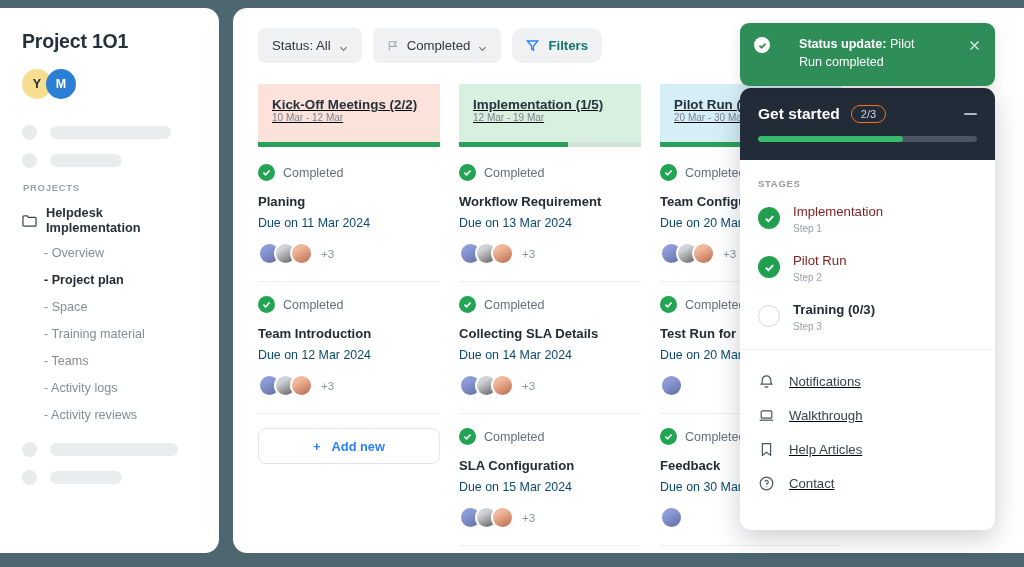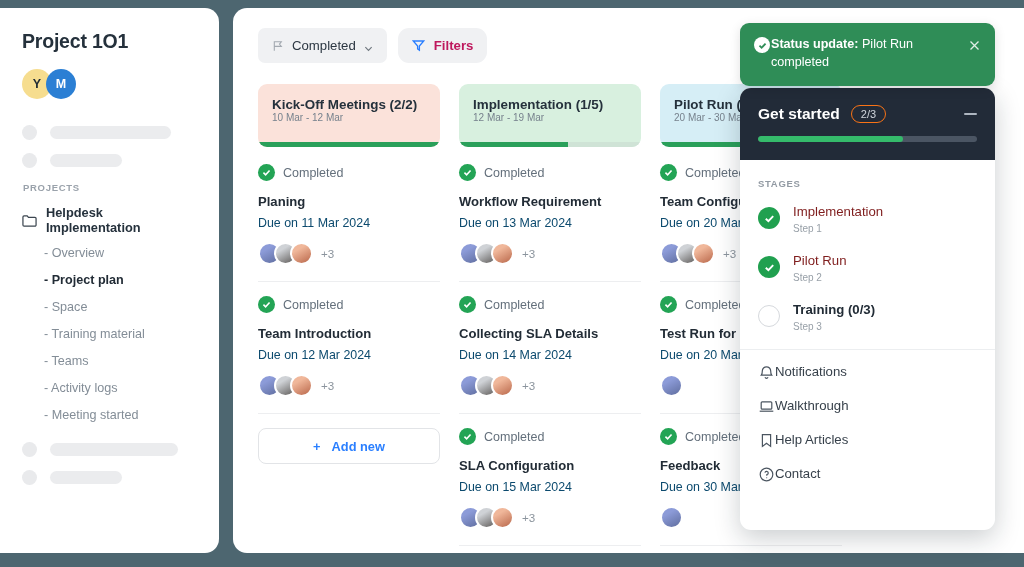--- a/index.html
+++ b/index.html
@@ -62,28 +62,28 @@
     border-radius: 14px 0 0 14px;
     overflow: hidden;
   }
   .toolbar { display: flex; align-items: center; padding: 20px 0 0 25px; gap: 11px; }
   .chip {
     display: flex; align-items: center; gap: 8px;
     background: #f0f1f3; border-radius: 7px;
     height: 35px; padding: 0 14px;
     font-size: 13.2px; color: #2c3742;
   }
-  .chip.filters { color: #be185d; font-weight: bold; gap: 9px; border-radius: 11px; }
+  .chip.filters { color: #0f766e; font-weight: bold; gap: 9px; border-radius: 11px; }
   .caret { width: 9px; height: 9px; flex: 0 0 auto; opacity: .65; }
 
   .columns { display: flex; padding: 21px 0 0 25px; gap: 19px; }
   .column { width: 182px; flex: 0 0 auto; }
   .col-head {
-    border-radius: 9px; padding: 13px 14px 15px 14px;
-    position: relative; overflow: hidden; height: 63px;
+    border-radius: 1px; padding: 13px 14px 15px 14px;
+    position: relative; overflow: hidden; height: 63px; text-decoration: underline;
   }
   .col-title { font-size: 13.4px; font-weight: bold; color: #25313c; white-space: nowrap; }
   .col-dates { font-size: 10px; color: #77828d; margin-top: 0; white-space: nowrap; }
   .col-progress {
     position: absolute; left: 0; bottom: 0; height: 5px; width: 100%;
     background: #cfe3d6;
   }
   .col-progress > span { display: block; height: 100%; background: #2aa05a; }
 
   .cards { margin-top: 13px; }
@@ -115,21 +115,21 @@
     display: flex; align-items: center; justify-content: center; gap: 11px;
     color: #2a7fff; font-size: 12.8px; font-weight: bold; background: #fff;
   }
 
   
   .toast {
     position: absolute; left: 740px; top: 23px;
     width: 255px; border-radius: 9px;
     background: #2f8d57; color: #fff;
     padding: 13px 14px 14px 14px;
-    display: flex; gap: 1px; align-items: flex-start;
+    display: flex; gap: 29px; align-items: flex-start;
     box-shadow: 0 3px 12px rgba(0,0,0,.12);
     z-index: 6;
   }
   .toast-check {
     width: 16px; height: 16px; border-radius: 50%; background: #fff;
     flex: 0 0 auto; margin-top: 1px;
     display: flex; align-items: center; justify-content: center;
   }
   .toast-check svg { width: 9px; height: 9px; }
   .toast-body { flex: 1; font-size: 12.6px; line-height: 1.42; }
@@ -168,21 +168,21 @@
   }
   .stage-dot.done { background: #20a04f; }
   .stage-dot.done svg { width: 11px; height: 11px; }
   .stage-dot.todo { border: 1.6px solid #d6d9dd; background: #fff; }
   .stage-name { font-size: 13.2px; color: #7f1d1d; }
   .stage-name.bold { font-weight: bold; color: #222c36; }
   .stage-step { font-size: 10px; color: #98a0a8; margin-top: 3px; }
 
   .widget-div { height: 1px; background: #eceef0; margin: 4px 0 4px 0; }
   .menu { padding: 10px 18px 0 18px; }
-  .menu-item { display: flex; height: 34px; }
+  .menu-item { display: flex; align-items: center; gap: 14px; height: 34px; text-decoration: underline; }
   .menu-icon { width: 17px; height: 17px; flex: 0 0 auto; color: #4b5560; }
   .menu-label { font-size: 13.2px; color: #37414b; }
 </style>
 </head>
 <body>
 
 <div class="sidebar">
   <div class="project-title">Project 1O1</div>
 
   <div class="avatars-row">
@@ -209,35 +209,43 @@
     </span>
     <span class="nav-root-label">Helpdesk Implementation</span>
   </div>
 
   <div class="nav-sub">- Overview</div>
   <div class="nav-sub active">- Project plan</div>
   <div class="nav-sub">- Space</div>
   <div class="nav-sub">- Training material</div>
   <div class="nav-sub">- Teams</div>
   <div class="nav-sub">- Activity logs</div>
-  <div class="nav-sub">- Meeting started</div>
+  <div class="nav-sub">- Activity reviews</div>
 
   <div class="skel-row skel-bottom">
     <div class="skel-dot"></div>
     <div class="skel-bar" style="width:128px"></div>
   </div>
   <div class="skel-row">
     <div class="skel-dot"></div>
     <div class="skel-bar" style="width:72px"></div>
   </div>
 </div>
 
 <div class="board">
 
   <div class="toolbar">
+    <div class="chip">
+      <span>Status: All</span>
+      <span class="caret">
+        <svg viewBox="0 0 10 10" fill="none" stroke="#2c3742" stroke-width="1.3">
+            <path d="M1.5 3.5 5 7l3.5-3.5"></path>
+          </svg>
+      </span>
+    </div>
     <div class="chip">
       <span class="caret" style="width:12px;height:12px">
         <svg viewBox="0 0 12 12" fill="none" stroke="#7a838d" stroke-width="1.1">
           <path d="M2.3 1.2v9.6M2.3 1.8h7l-1.8 2.3 1.8 2.3h-7"></path>
         </svg>
       </span>
       <span>Completed</span>
       <span class="caret">
         <svg viewBox="0 0 10 10" fill="none" stroke="#2c3742" stroke-width="1.3">
             <path d="M1.5 3.5 5 7l3.5-3.5"></path>

